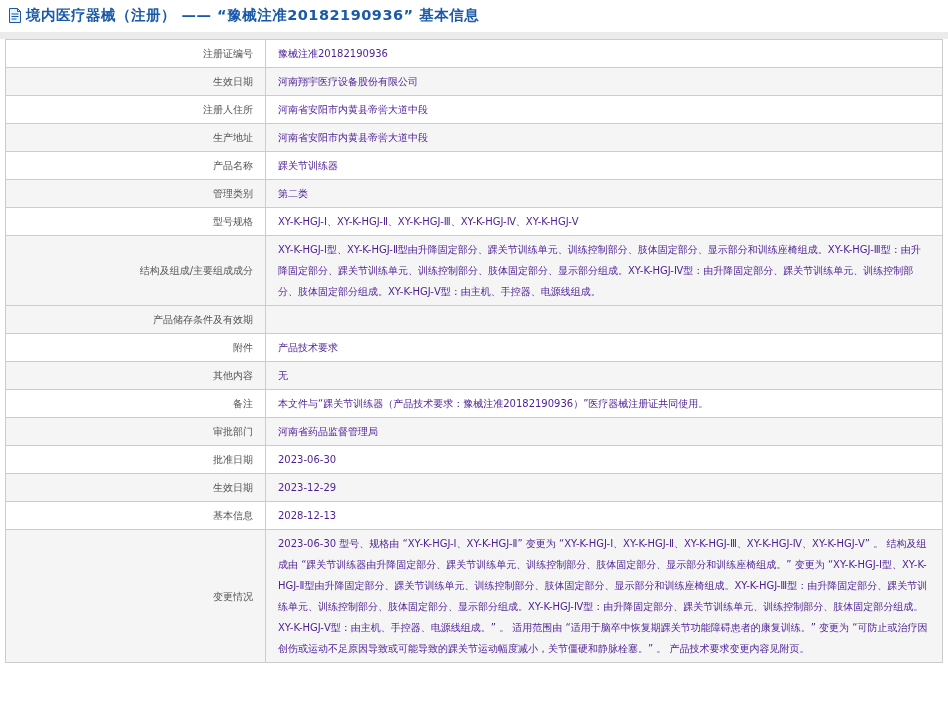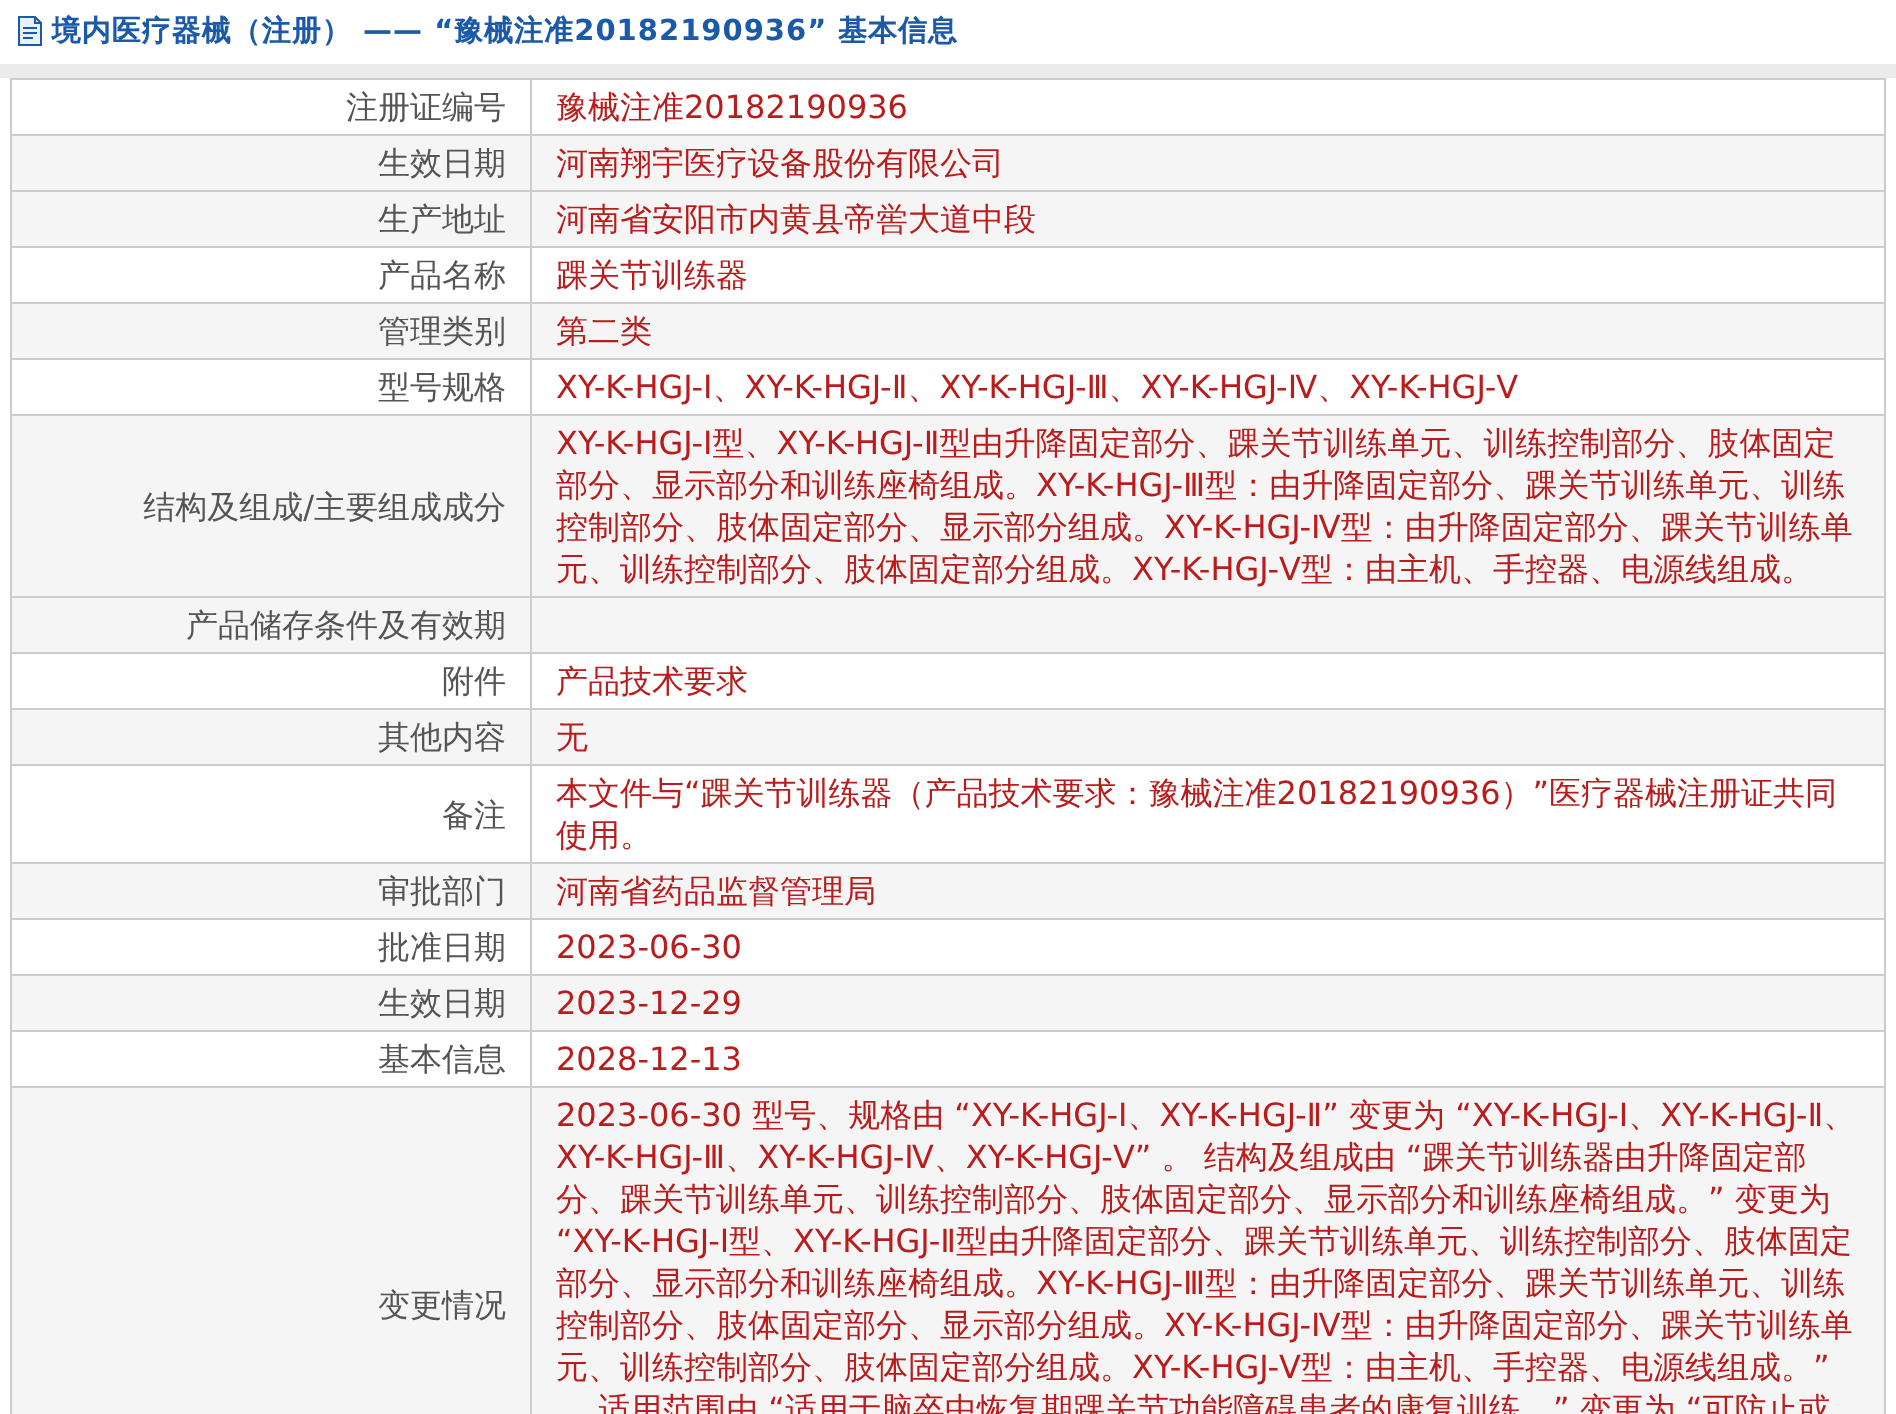--- a/index.html
+++ b/index.html
@@ -26,34 +26,34 @@
   }
   .header-gap { height: 7px; background: #ebebeb; }
   .table-wrap { padding: 0 5px; background: #ffffff; }
   table.info-table {
     width: 100%;
     border-collapse: collapse;
     table-layout: fixed;
   }
   table.info-table td {
     border: 1px solid #cccccc;
-    font-size: 16px;
+    font-size: 10px;
     line-height: 21px;
     padding: 3px 12px;
     vertical-align: middle;
     word-break: break-all;
   }
   td.label-cell {
     width: 260px;
     text-align: right;
     color: #555;
     padding-right: 13px;
     white-space: nowrap;
   }
-  td.value-cell { color: #b91c1c; padding-left: 13px; padding-right: 16px; }
+  td.value-cell { color: #4c1d95; padding-left: 13px; padding-right: 16px; }
   tr.alt { background: #f5f5f5; }
 </style>
 </head>
 <body>
 
 <div class="page-header">
   <svg class="doc-icon" viewBox="0 0 14 15" aria-hidden="true">
     <path d="M1.5 0.5 H9.5 L12.5 3.5 V14.5 H1.5 Z" fill="#e9f1fa" stroke="#1a5aa8" stroke-width="1"></path>
     <path d="M9.5 0.5 V3.5 H12.5" fill="none" stroke="#1a5aa8" stroke-width="1"></path>
     <line x1="3.5" y1="6" x2="10.5" y2="6" stroke="#1a5aa8" stroke-width="1"></line>
@@ -68,20 +68,24 @@
 <div class="table-wrap">
   <table class="info-table">
     <tbody>
         <tr>
           <td class="label-cell">注册证编号</td>
           <td class="value-cell">豫械注准20182190936</td>
         </tr>
         <tr class="alt">
           <td class="label-cell">生效日期</td>
           <td class="value-cell">河南翔宇医疗设备股份有限公司</td>
+        </tr>
+        <tr>
+          <td class="label-cell">注册人住所</td>
+          <td class="value-cell">河南省安阳市内黄县帝喾大道中段</td>
         </tr>
         <tr class="alt">
           <td class="label-cell">生产地址</td>
           <td class="value-cell">河南省安阳市内黄县帝喾大道中段</td>
         </tr>
         <tr>
           <td class="label-cell">产品名称</td>
           <td class="value-cell">踝关节训练器</td>
         </tr>
         <tr class="alt">

